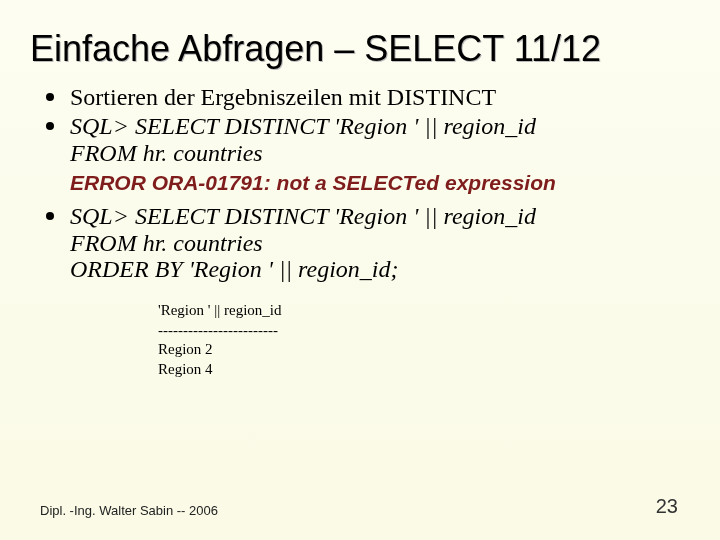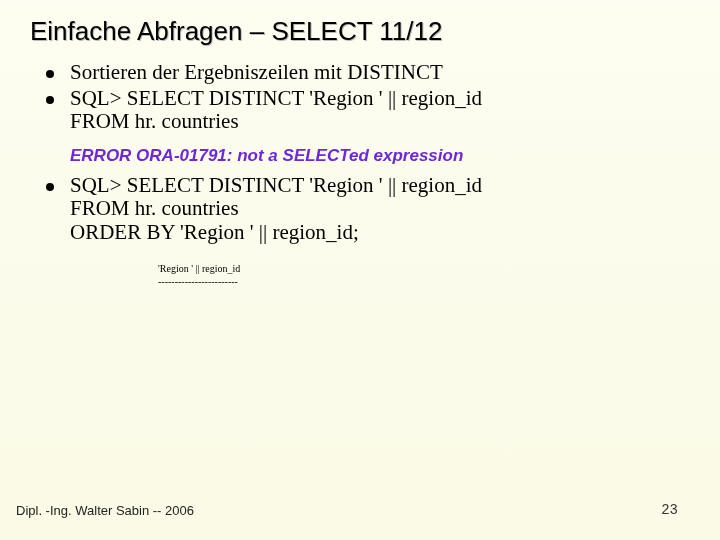--- a/index.html
+++ b/index.html
@@ -15,79 +15,80 @@
     overflow: hidden;
   }
   .slide {
     padding: 10px 24px 0 30px;
     box-sizing: border-box;
     position: relative;
     height: 100%;
   }
   .title {
     font-family: Arial, Helvetica, sans-serif;
-    font-size: 26px;
+    font-size: 36px;
     letter-spacing: 0;
     text-shadow: 1px 1px 0 #bbb;
-    margin: 6px 0 14px 0;
+    margin: 18px 0 14px 0;
   }
   ul.outer {
     list-style: none;
     margin: 0 0 0 6px;
     padding: 0;
   }
   ul.outer > li {
     position: relative;
     padding-left: 34px;
-    font-size: 21px;
+    font-size: 24px;
     line-height: 1.12;
     margin-bottom: 2px;
   }
   ul.outer > li::before {
     content: "";
     position: absolute;
     left: 10px;
     top: 9px;
     width: 8px;
     height: 8px;
     background: #000;
     border-radius: 50%;
   }
   .mono-line {
     white-space: nowrap;
+    font-style: italic;
   }
   .error {
     font-family: Arial, Helvetica, sans-serif;
-    font-size: 17px;
+    font-size: 21px;
     font-weight: bold;
     font-style: italic;
-    color: #6d28d9;
-    margin: 12px 0 8px 40px;
+    color: #7f1d1d;
+    margin: 4px 0 8px 40px;
     white-space: nowrap;
   }
   .result {
     margin: 18px 0 0 128px;
-    font-size: 10px;
+    font-size: 15px;
     line-height: 1.3;
   }
   .footer {
     position: absolute;
     bottom: 22px;
-    left: 16px;
+    left: 40px;
     right: 30px;
     font-family: Arial, Helvetica, sans-serif;
     font-size: 13px;
     color: #222;
   }
   .page-num {
     position: absolute;
     right: 12px;
     bottom: 0;
-    font-family: Liberation Mono, monospace;
-    font-size: 14px;
+    font-family: Liberation Sans, sans-serif;
+    font-size: 20px;
     color: #333;
   }
 </style>
 </head>
 <body>
 
 <div class="slide">
 
   <div class="title">Einfache Abfragen – SELECT 11/12</div>
 
@@ -107,20 +108,22 @@
     <li>
       <span class="mono-line">SQL&gt; SELECT DISTINCT 'Region ' || region_id</span><br>
       <span class="mono-line">FROM hr. countries</span><br>
       <span class="mono-line">ORDER BY 'Region ' || region_id;</span>
     </li>
   </ul>
 
   <div class="result">
     <div>'Region ' || region_id</div>
     <div>------------------------</div>
+    <div>Region 2</div>
+    <div>Region 4</div>
   </div>
 
   <div class="footer">
     <span>Dipl. -Ing. Walter Sabin  -- 2006</span>
     <span class="page-num">23</span>
   </div>
 
 </div>
 
 </body></html>

